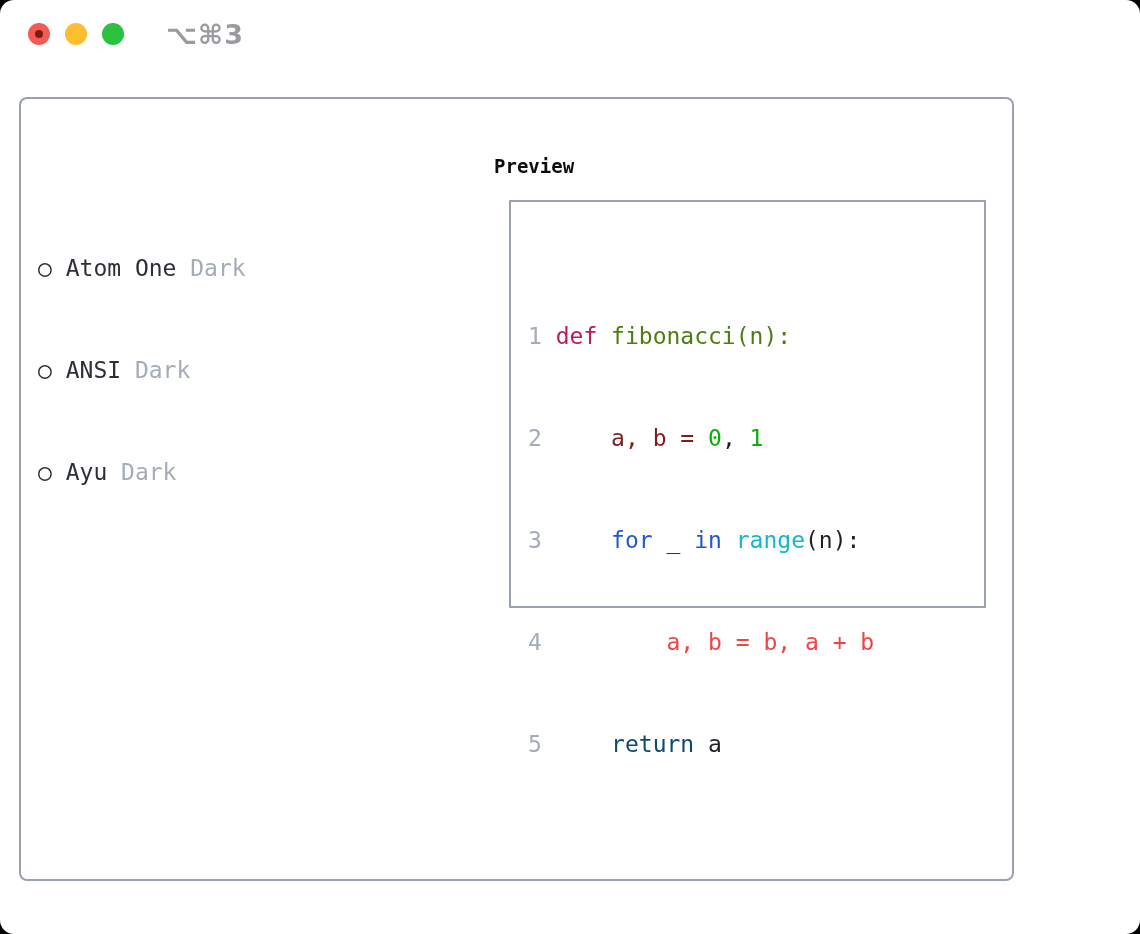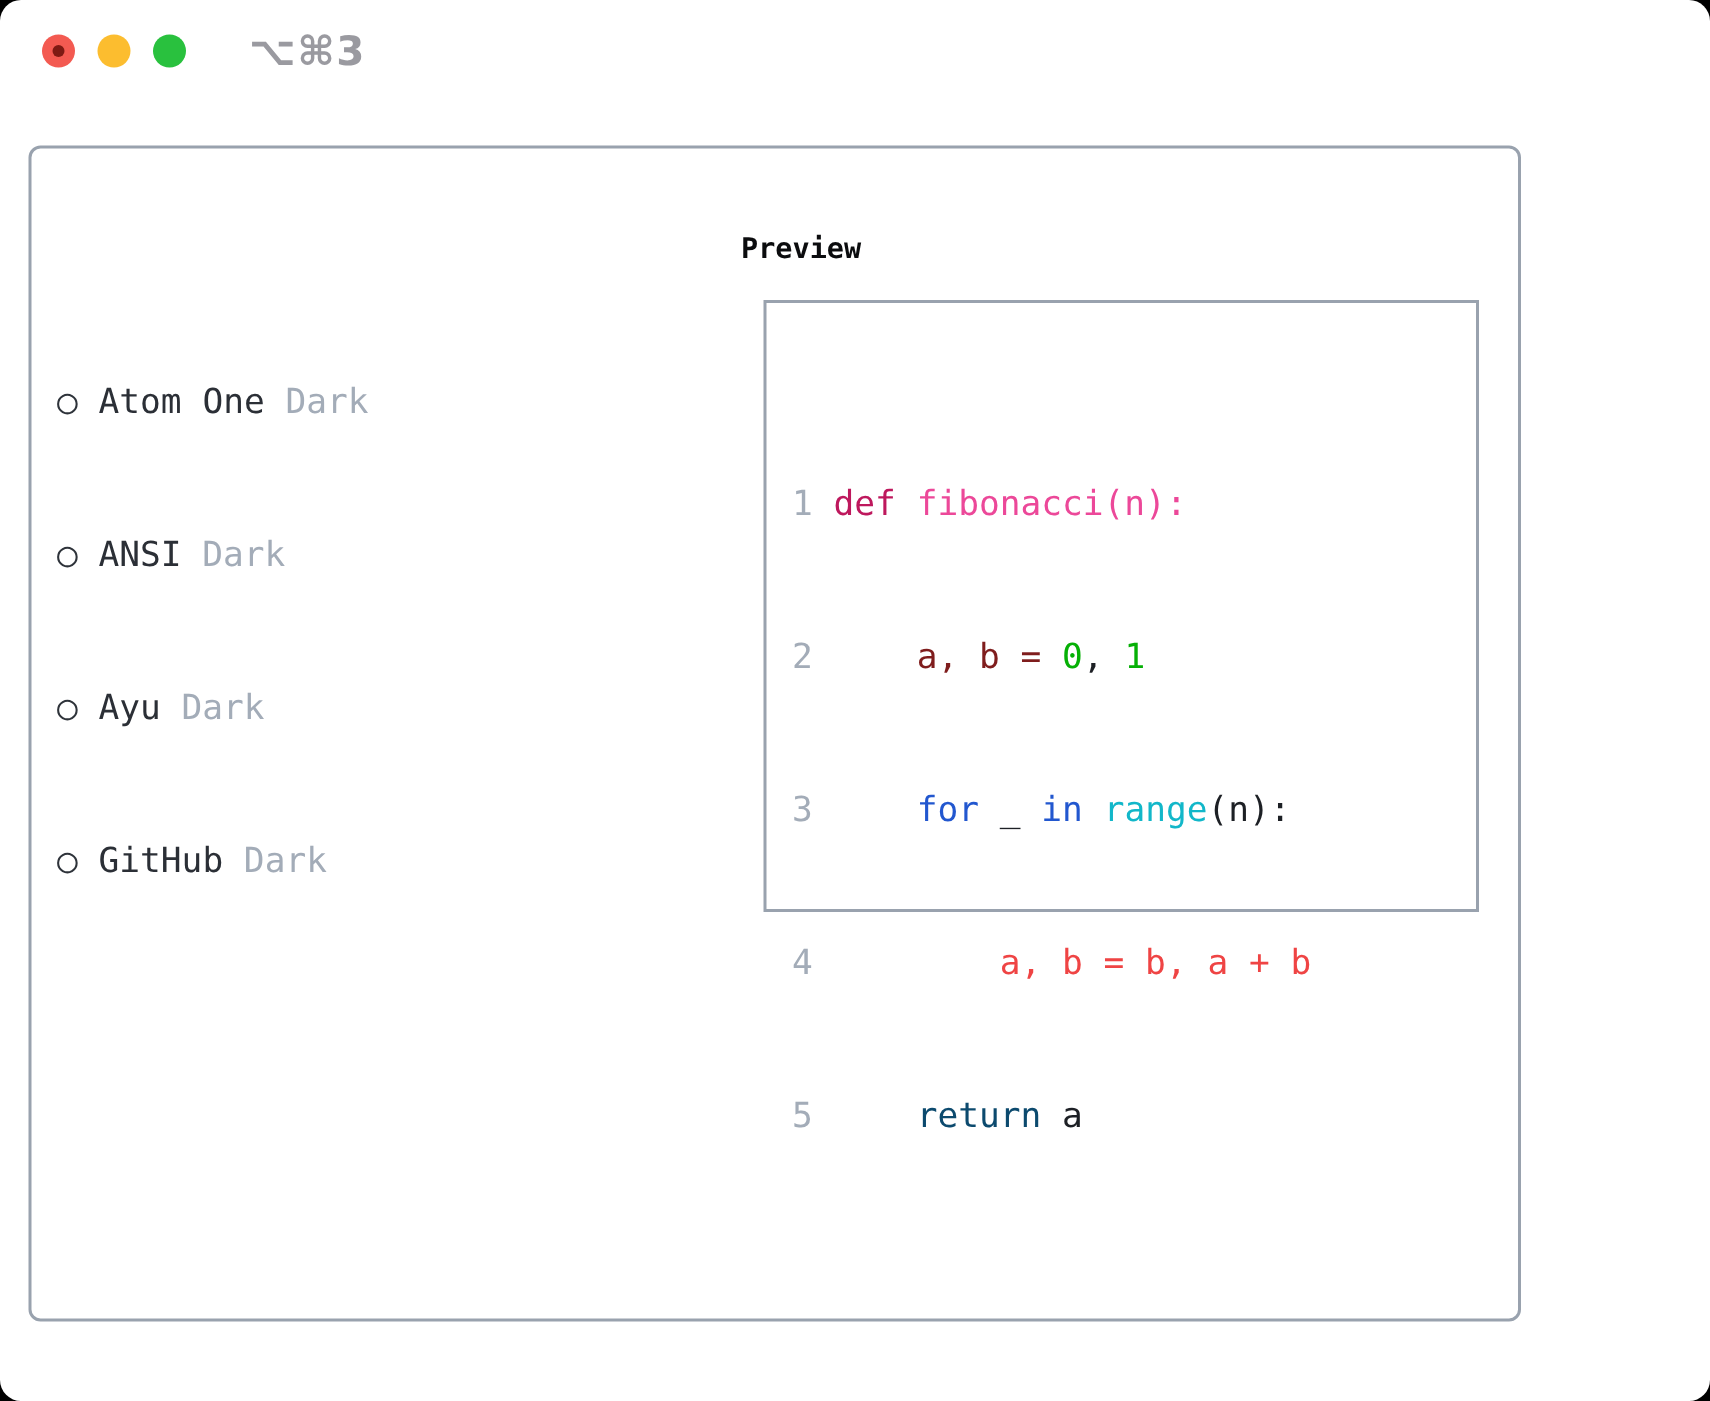--- a/index.html
+++ b/index.html
@@ -60,21 +60,20 @@
   <button class="traffic t-green"></button>
   <div class="win-title">⌥⌘3</div>
 
   <div class="main-box"></div>
 
   <div class="left-panel">
 
     <div class="row"><span class="marker">○</span><span class="name">Atom One</span><span class="tag">Dark</span></div>
     <div class="row"><span class="marker">○</span><span class="name">ANSI</span><span class="tag">Dark</span></div>
     <div class="row"><span class="marker">○</span><span class="name">Ayu</span><span class="tag">Dark</span></div>
-    <div class="row"><span class="marker">○</span><span class="name">GitHub</span><span class="tag">Dark</span></div>
     
     
     
     
     
     
 
     
 
     
@@ -83,21 +82,21 @@
 
     
 
     
     
   </div>
 
   <div class="preview-label">Preview</div>
   <div class="preview-box"></div>
   <div class="code">
-    <div class="code-line"><span style="color: rgb(163, 172, 184);">1 </span><span style="color: #be185d;">def</span><span style="color: #ec4899;"> fibonacci(n):</span></div>
+    <div class="code-line"><span style="color: rgb(163, 172, 184);">1 </span><span style="color: #be185d;">def</span><span style="color: #4d7c0f;"> fibonacci(n):</span></div>
     <div class="code-line"><span style="color: rgb(163, 172, 184);">2 </span><span style="color: #7f1d1d;">    a, b = </span><span style="color: rgb(6, 176, 6);">0</span><span style="color: rgb(29, 32, 37);">, </span><span style="color: rgb(6, 176, 6);">1</span></div>
     <div class="code-line"><span style="color: rgb(163, 172, 184);">3 </span><span style="color: rgb(29, 32, 37);">    </span><span style="color: rgb(34, 87, 207);">for</span><span style="color: rgb(29, 32, 37);"> _ </span><span style="color: rgb(34, 87, 207);">in</span><span style="color: rgb(29, 32, 37);"> </span><span style="color: rgb(18, 183, 201);">range</span><span style="color: rgb(29, 32, 37);">(n):</span></div>
     <div class="code-line"><span style="color: rgb(163, 172, 184);">4 </span><span style="color: #ef4444; margin-top: 28px;">        a, b = b, a + b</span></div>
     <div class="code-line"><span style="color: rgb(163, 172, 184);">5 </span><span style="color: rgb(29, 32, 37);">    </span><span style="color: #0c4a6e;">return</span><span style="color: rgb(29, 32, 37);"> a</span></div>
     <div class="code-line"></div>
     <div class="code-line"></div>
     
     
   </div>
 </div>

